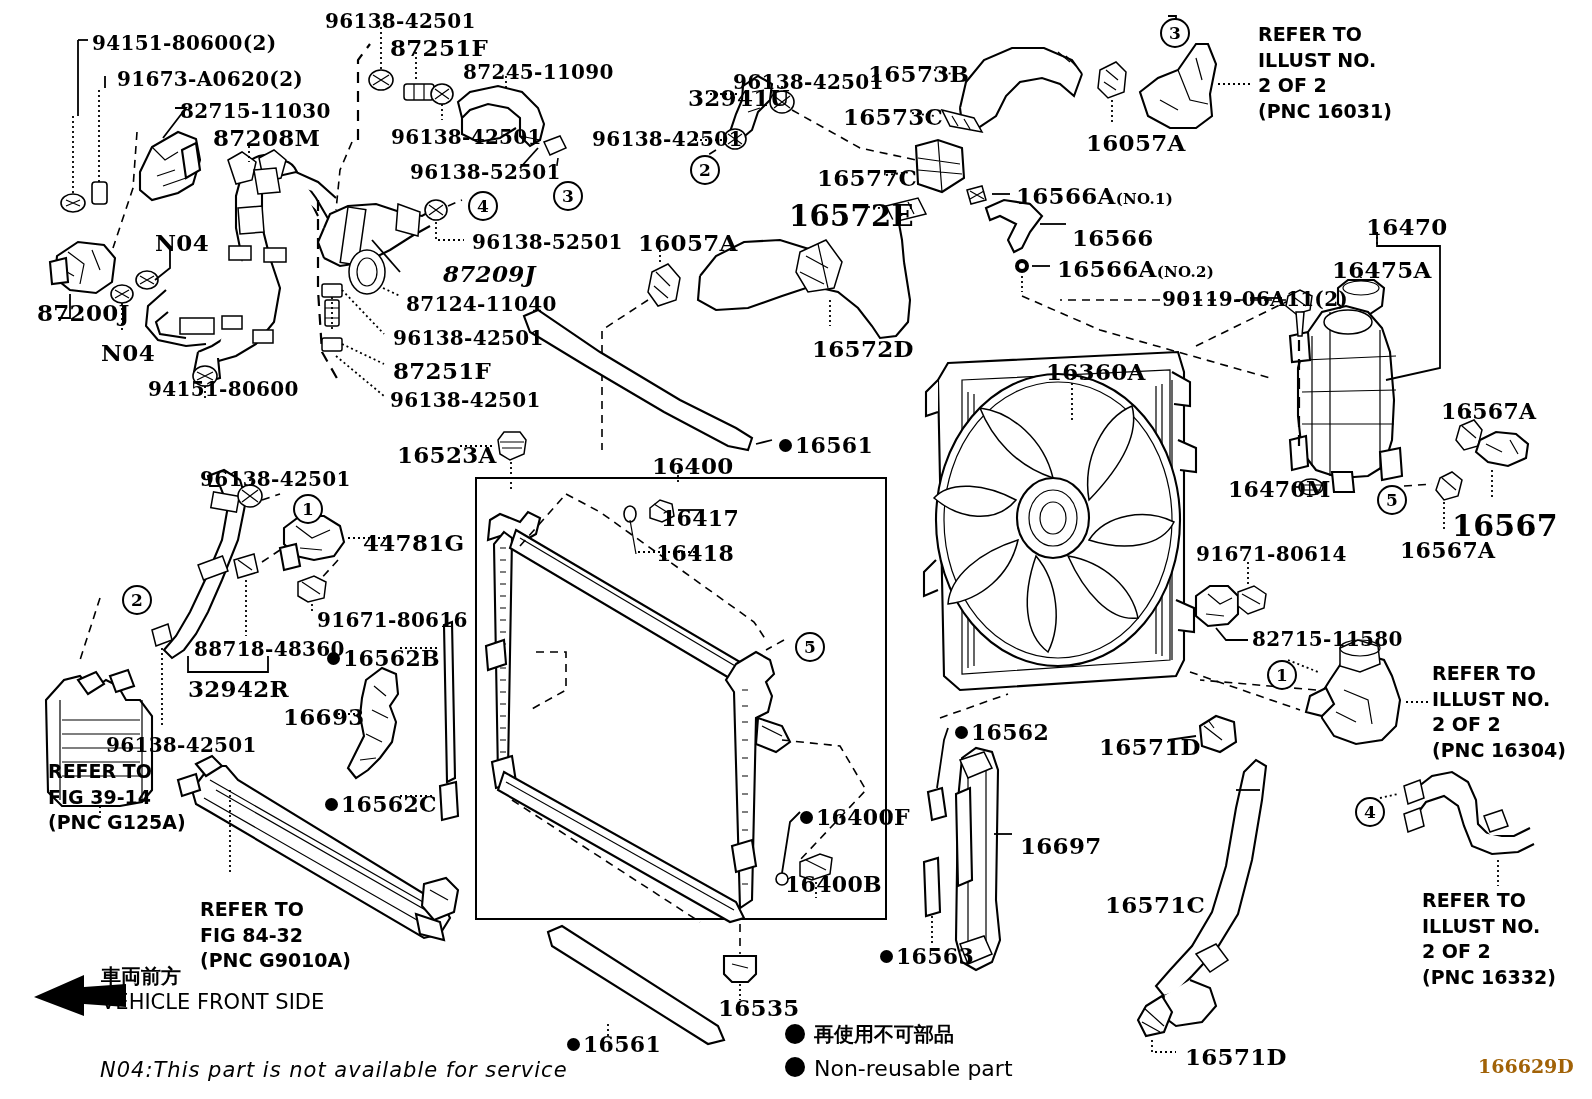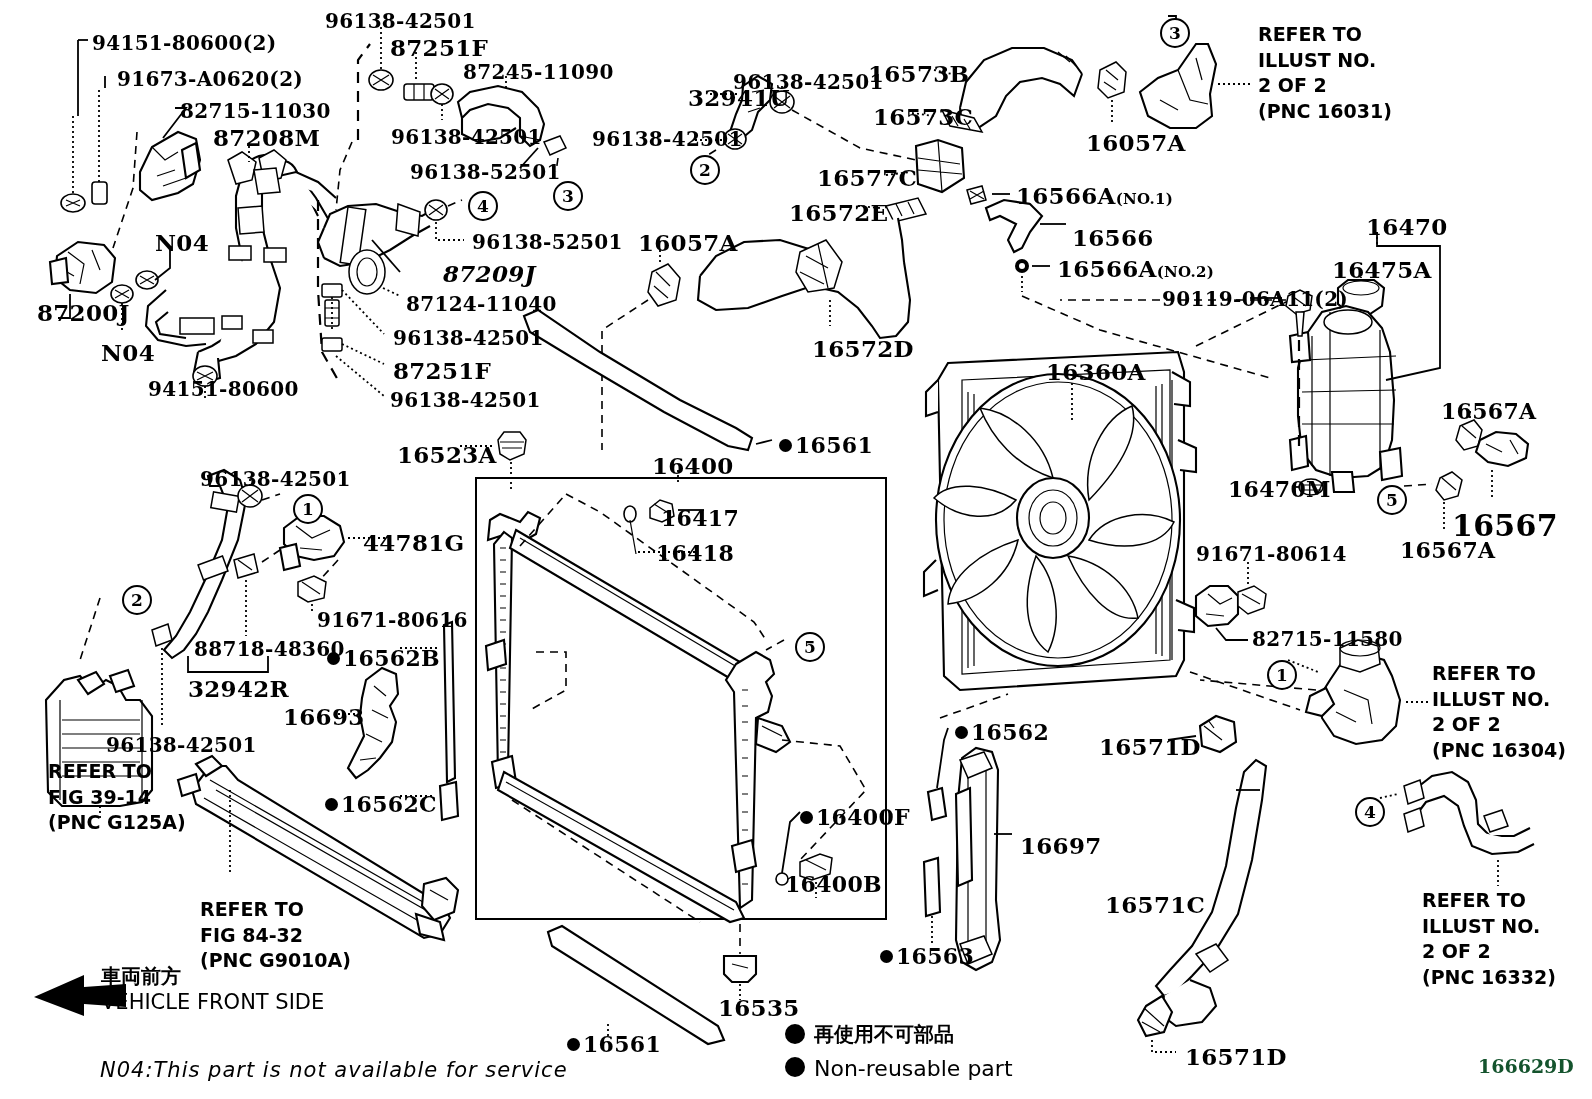--- a/index.html
+++ b/index.html
@@ -45,21 +45,21 @@
     border:2px solid #000;border-radius:50%;
     font-family:"DejaVu Serif", serif;
     font-size:17px;font-weight:600;
     display:flex;align-items:center;justify-content:center;
     background:#fff;color:#000;
     box-sizing:border-box;
   }
   .diagid{
     position:absolute;
     font-family:"DejaVu Serif", serif;
-    font-weight:700;font-size:19px;color:#14532d;
+    font-weight:700;font-size:19px;color:#a16207;
   }
   svg.art{position:absolute;left:0;top:0;width:1592px;height:1099px;pointer-events:none;}
   .hv{stroke:#000;stroke-width:2.1;fill:#fff;}
   .hv2{stroke:#000;stroke-width:1.5;fill:#fff;}
   .thin{stroke:#000;stroke-width:1.2;fill:none;}
   .lead{stroke:#000;stroke-width:1.8;fill:none;}
   .leaddot{stroke:#000;stroke-width:1.8;fill:none;stroke-dasharray:2 3;}
   .dash{stroke:#000;stroke-width:2.2;fill:none;stroke-dasharray:11 8;}
   .dashthin{stroke:#000;stroke-width:1.6;fill:none;stroke-dasharray:8 6;}
   .blk{fill:#000;}
@@ -555,23 +555,23 @@
   <div class="lbl" style="left:397px;top:443px;font-size:23px;">16523A</div>
   <div class="lbl" style="left:652px;top:454px;font-size:23px;">16400</div>
   <div class="lbl" style="left:779px;top:434px;font-size:22px;"><span class="dot"></span><span>16561</span></div>
   <div class="lbl" style="left:661px;top:507px;font-size:22px;">16417</div>
   <div class="lbl" style="left:656px;top:542px;font-size:22px;">16418</div>
   <div class="lbl" style="left:638px;top:231px;font-size:23px;">16057A</div>
   <div class="lbl" style="left:688px;top:86px;font-size:23px;">32941U</div>
   <div class="lbl" style="left:733px;top:72px;">96138-42501</div>
   <div class="lbl" style="left:592px;top:129px;">96138-42501</div>
   <div class="lbl" style="left:868px;top:62px;font-size:23px;">16573B</div>
-  <div class="lbl" style="left:843px;top:105px;font-size:23px;margin-left:30px;">16573C</div>
+  <div class="lbl" style="left:843px;top:105px;font-size:23px;">16573C</div>
   <div class="lbl" style="left:817px;top:166px;font-size:23px;">16577C</div>
-  <div class="lbl" style="left:789px;top:201px;font-size:23px;">16572E</div>
+  <div class="lbl" style="left:789px;top:201px;font-size:29px;">16572E</div>
   <div class="lbl" style="left:812px;top:337px;font-size:23px;">16572D</div>
   <div class="lbl" style="left:1086px;top:131px;font-size:23px;">16057A</div>
   <div class="lbl" style="left:1366px;top:215px;font-size:23px;">16470</div>
   <div class="lbl" style="left:1332px;top:258px;font-size:23px;">16475A</div>
   <div class="lbl" style="left:1126px;top:289px;margin-left:36px;">90119-06A11(2)</div>
   <div class="lbl" style="left:1046px;top:360px;font-size:23px;">16360A</div>
   <div class="lbl" style="left:1441px;top:400px;font-size:22px;">16567A</div>
   <div class="lbl" style="left:1228px;top:478px;font-size:22px;">16470M</div>
   <div class="lbl" style="left:1452px;top:510px;font-size:30px;">16567</div>
   <div class="lbl" style="left:1400px;top:539px;font-size:22px;">16567A</div>

